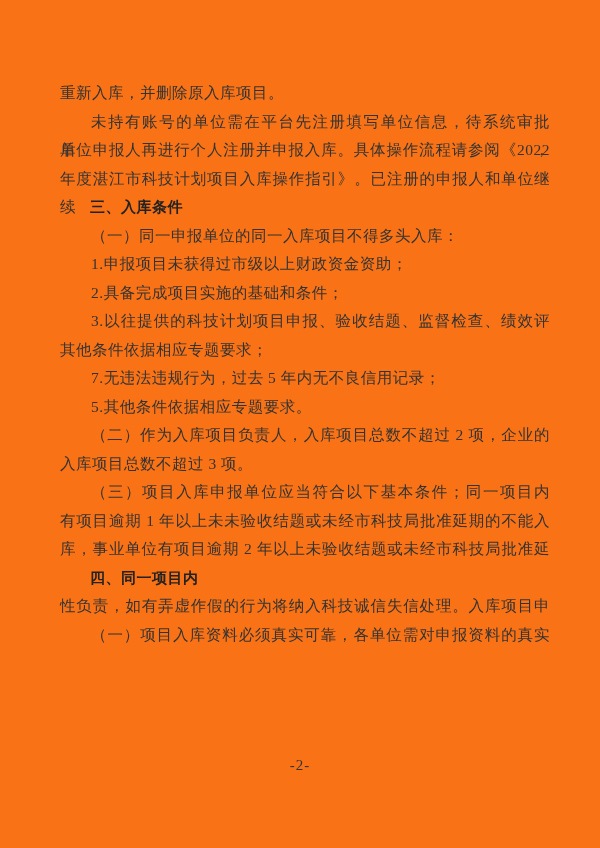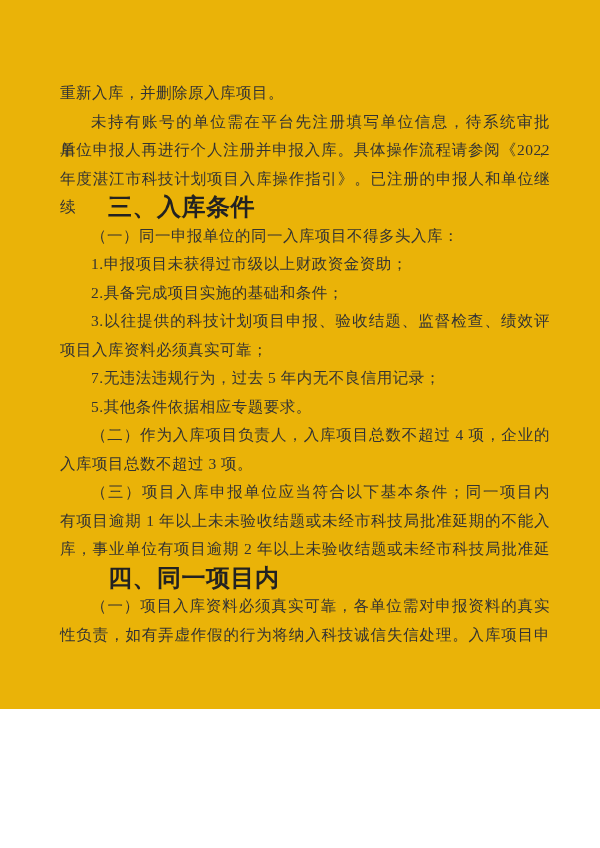--- a/index.html
+++ b/index.html
@@ -3,22 +3,22 @@
   <meta charset="utf-8">
   <style>
     html, body {
       margin: 0;
       padding: 0;
       background: #ffffff;
     }
     .page {
       position: relative;
       width: 600px;
-      height: 709px;
-      background: #eab308;
+      height: 848px;
+      background: #f97316;
       overflow: hidden;
       font-family: "Liberation Serif", "DejaVu Serif", serif;
       color: #333333;
     }
     .content {
       position: absolute;
       left: 60px;
       top: 79px;
       width: 490px;
     }
@@ -34,21 +34,21 @@
       text-align: justify;
       text-align-last: justify;
       text-justify: inter-character;
     }
     .line.indent {
       text-indent: 2em;
     }
     .line.heading {
       font-family: "Liberation Sans", "DejaVu Sans", sans-serif;
       font-weight: bold;
-      font-size: 24px;
+      font-size: 15px;
       color: #222222;
       letter-spacing: 0.5px;
     }
     .footer {
       position: absolute;
       top: 757px;
       left: 0;
       width: 100%;
       text-align: center;
       font-size: 15px;
@@ -63,26 +63,26 @@
   <div class="content" id="doc-body">
       <div class="line">重新入库，并删除原入库项目。</div>
       <div class="line indent full">未持有账号的单位需在平台先注册填写单位信息，待系统审批后，</div>
       <div class="line full">单位申报人再进行个人注册并申报入库。具体操作流程请参阅《2022</div>
       <div class="line full">年度湛江市科技计划项目入库操作指引》。已注册的申报人和单位继续</div>
       <div class="line heading indent">三、入库条件</div>
       <div class="line indent">（一）同一申报单位的同一入库项目不得多头入库：</div>
       <div class="line indent">1.申报项目未获得过市级以上财政资金资助；</div>
       <div class="line indent">2.具备完成项目实施的基础和条件；</div>
       <div class="line indent full">3.以往提供的科技计划项目申报、验收结题、监督检查、绩效评</div>
-      <div class="line">项目入库资料必须真实可靠；</div>
+      <div class="line">其他条件依据相应专题要求；</div>
       <div class="line indent">7.无违法违规行为，过去 5 年内无不良信用记录；</div>
       <div class="line indent">5.其他条件依据相应专题要求。</div>
-      <div class="line indent full">（二）作为入库项目负责人，入库项目总数不超过 4 项，企业的</div>
+      <div class="line indent full">（二）作为入库项目负责人，入库项目总数不超过 2 项，企业的</div>
       <div class="line">入库项目总数不超过 3 项。</div>
       <div class="line indent full">（三）项目入库申报单位应当符合以下基本条件；同一项目内</div>
       <div class="line full">有项目逾期 1 年以上未未验收结题或未经市科技局批准延期的不能入</div>
       <div class="line full">库，事业单位有项目逾期 2 年以上未验收结题或未经市科技局批准延</div>
       <div class="line heading indent">四、同一项目内</div>
+      <div class="line full">性负责，如有弄虚作假的行为将纳入科技诚信失信处理。入库项目申</div>
       <div class="line indent full">（一）项目入库资料必须真实可靠，各单位需对申报资料的真实</div>
-      <div class="line full">性负责，如有弄虚作假的行为将纳入科技诚信失信处理。入库项目申</div>
     </div>
   <div class="footer">-2-</div>
 </div>
 
 </body></html>

